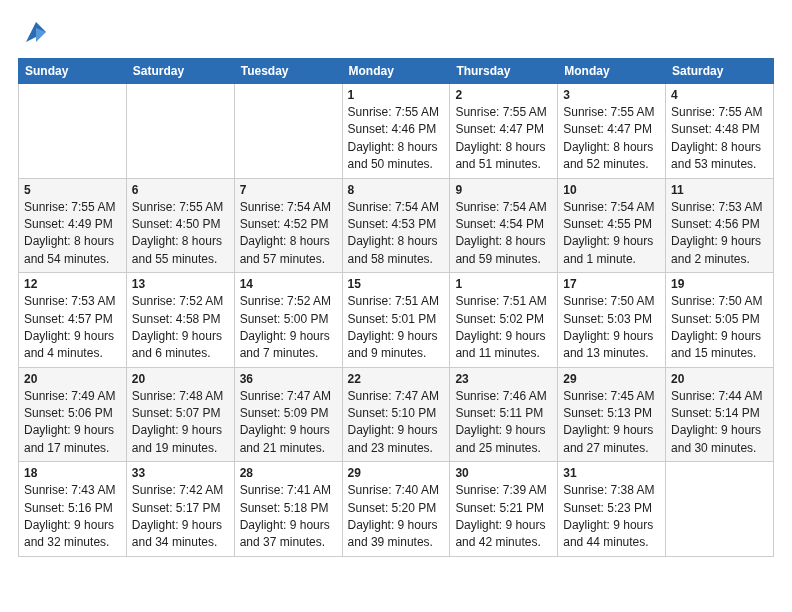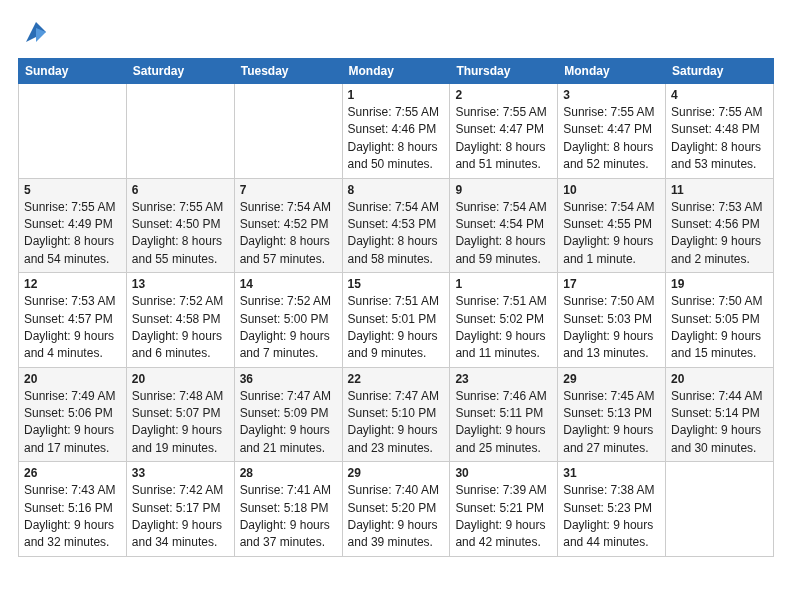--- a/index.html
+++ b/index.html
@@ -249,21 +249,21 @@
             <span class="day-num">29</span>
             <div class="cell-text">Sunrise: 7:45 AM<br>Sunset: 5:13 PM<br>Daylight: 9 hours and 27 minutes.</div>
           </td>
           <td>
             <span class="day-num">20</span>
             <div class="cell-text">Sunrise: 7:44 AM<br>Sunset: 5:14 PM<br>Daylight: 9 hours and 30 minutes.</div>
           </td>
         </tr>
         <tr>
           <td>
-            <span class="day-num">26</span>
+            <span class="day-num">18</span>
             <div class="cell-text">Sunrise: 7:43 AM<br>Sunset: 5:16 PM<br>Daylight: 9 hours and 32 minutes.</div>
           </td>
           <td>
             <span class="day-num">33</span>
             <div class="cell-text">Sunrise: 7:42 AM<br>Sunset: 5:17 PM<br>Daylight: 9 hours and 34 minutes.</div>
           </td>
           <td>
             <span class="day-num">28</span>
             <div class="cell-text">Sunrise: 7:41 AM<br>Sunset: 5:18 PM<br>Daylight: 9 hours and 37 minutes.</div>
           </td>

